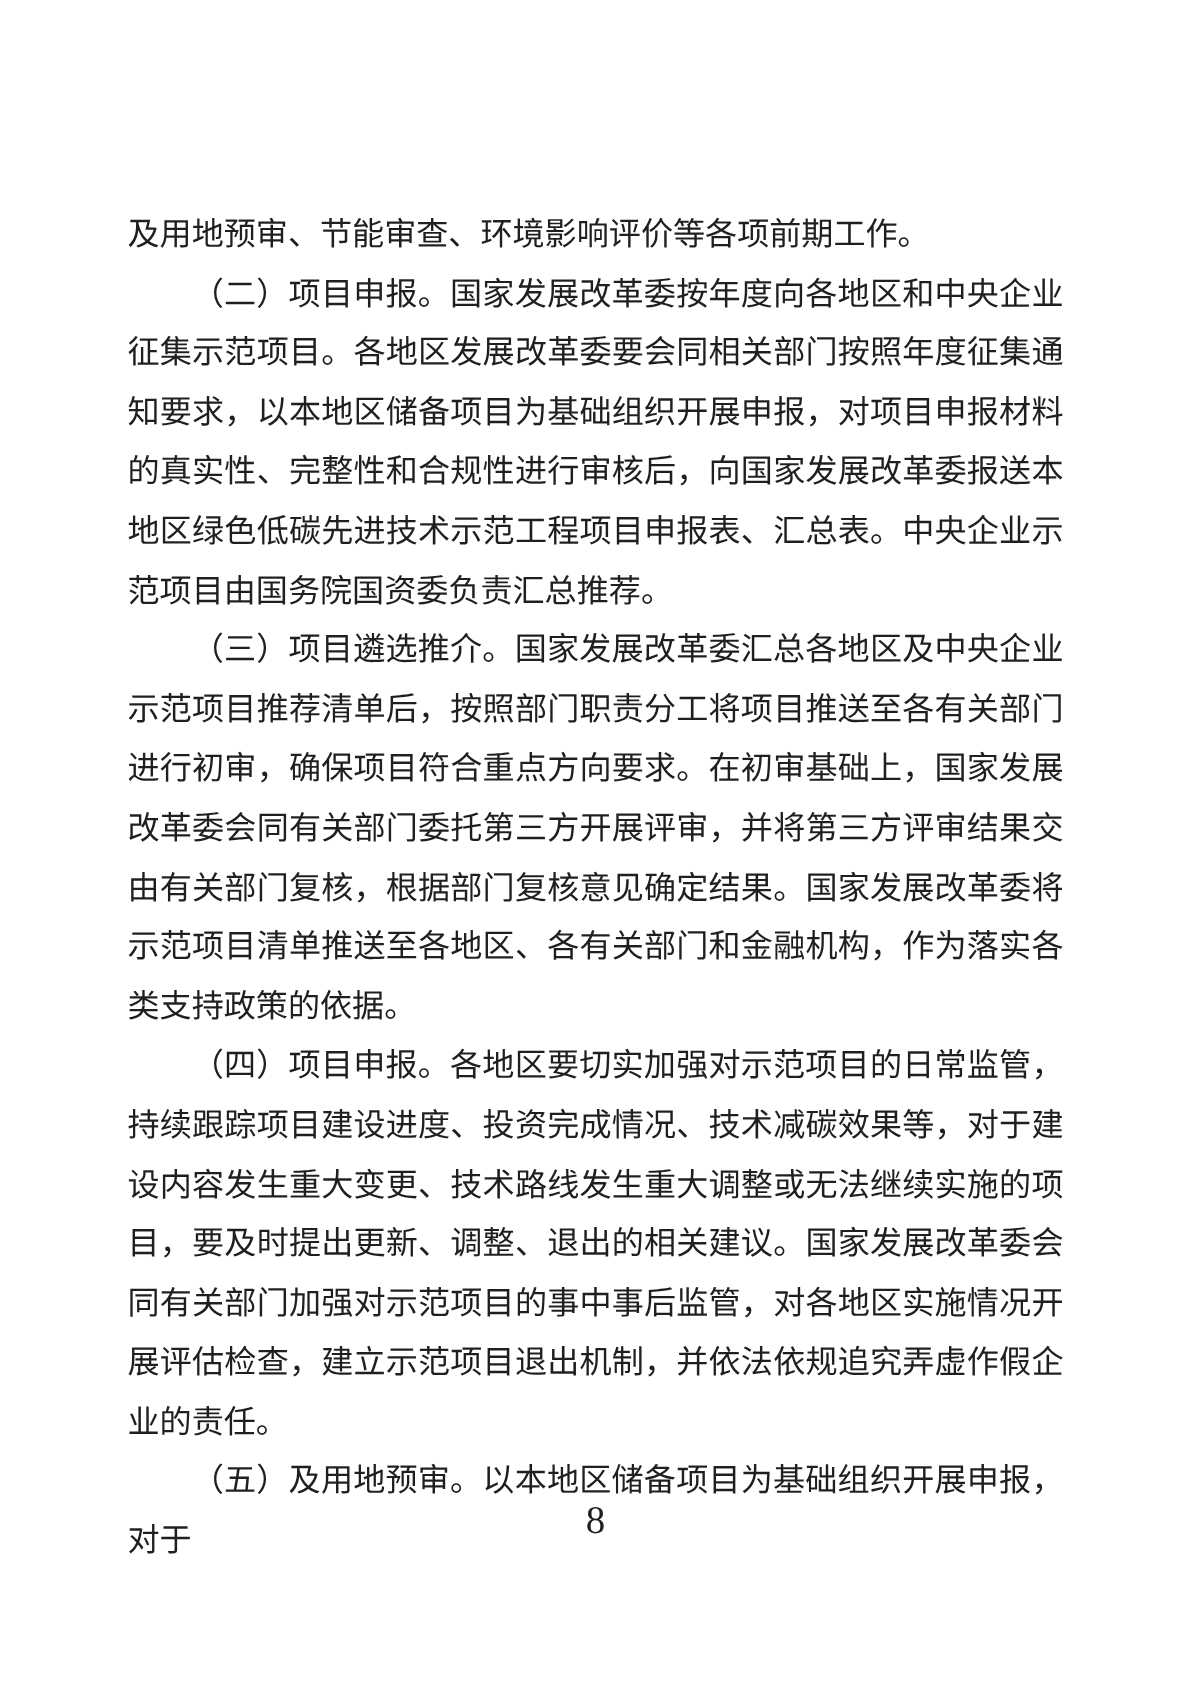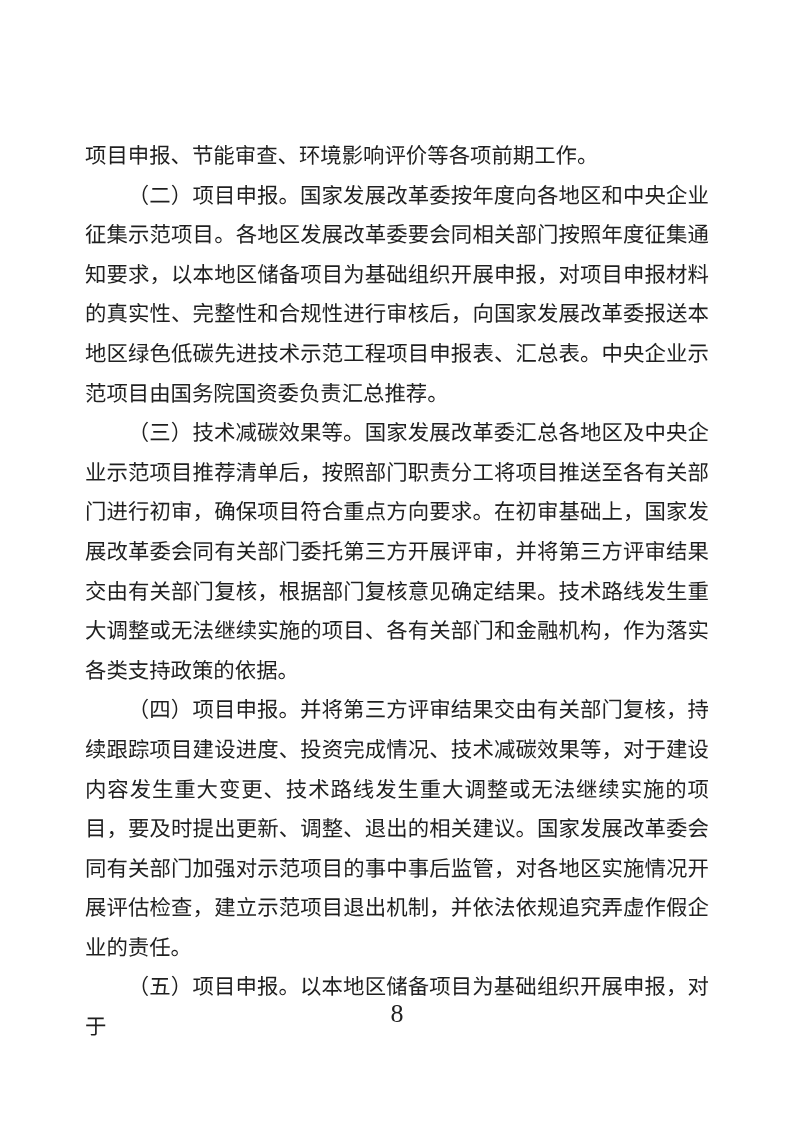--- a/index.html
+++ b/index.html
@@ -47,24 +47,24 @@
     font-size: 26px;
     line-height: 28px;
     color: #1f1f1f;
   }
 </style>
 </head>
 <body>
 
 <div class="page">
   <div class="body-text" id="paragraph-container">
-  <p><span class="para-text">项目申报、节能审查、环境影响评价等各项前期工作。</span></p>
+  <p><span class="para-text">及用地预审、节能审查、环境影响评价等各项前期工作。</span></p>
 
   <p class="indent"><b class="para-lead">（二）项目申报。</b><span class="para-text">国家发展改革委按年度向各地区和中央企业征集示范项目。各地区发展改革委要会同相关部门按照年度征集通知要求，以本地区储备项目为基础组织开展申报，对项目申报材料的真实性、完整性和合规性进行审核后，向国家发展改革委报送本地区绿色低碳先进技术示范工程项目申报表、汇总表。中央企业示范项目由国务院国资委负责汇总推荐。</span></p>
 
-  <p class="indent"><b class="para-lead">（三）技术减碳效果等。</b><span class="para-text">国家发展改革委汇总各地区及中央企业示范项目推荐清单后，按照部门职责分工将项目推送至各有关部门进行初审，确保项目符合重点方向要求。在初审基础上，国家发展改革委会同有关部门委托第三方开展评审，并将第三方评审结果交由有关部门复核，根据部门复核意见确定结果。技术路线发生重大调整或无法继续实施的项目、各有关部门和金融机构，作为落实各类支持政策的依据。</span></p>
+  <p class="indent"><b class="para-lead">（三）项目遴选推介。</b><span class="para-text">国家发展改革委汇总各地区及中央企业示范项目推荐清单后，按照部门职责分工将项目推送至各有关部门进行初审，确保项目符合重点方向要求。在初审基础上，国家发展改革委会同有关部门委托第三方开展评审，并将第三方评审结果交由有关部门复核，根据部门复核意见确定结果。国家发展改革委将示范项目清单推送至各地区、各有关部门和金融机构，作为落实各类支持政策的依据。</span></p>
 
-  <p class="indent"><b class="para-lead">（四）项目申报。</b><span class="para-text">并将第三方评审结果交由有关部门复核，持续跟踪项目建设进度、投资完成情况、技术减碳效果等，对于建设内容发生重大变更、技术路线发生重大调整或无法继续实施的项目，要及时提出更新、调整、退出的相关建议。国家发展改革委会同有关部门加强对示范项目的事中事后监管，对各地区实施情况开展评估检查，建立示范项目退出机制，并依法依规追究弄虚作假企业的责任。</span></p>
+  <p class="indent"><b class="para-lead">（四）项目申报。</b><span class="para-text">各地区要切实加强对示范项目的日常监管，持续跟踪项目建设进度、投资完成情况、技术减碳效果等，对于建设内容发生重大变更、技术路线发生重大调整或无法继续实施的项目，要及时提出更新、调整、退出的相关建议。国家发展改革委会同有关部门加强对示范项目的事中事后监管，对各地区实施情况开展评估检查，建立示范项目退出机制，并依法依规追究弄虚作假企业的责任。</span></p>
 
-  <p class="indent"><b class="para-lead">（五）项目申报。</b><span class="para-text">以本地区储备项目为基础组织开展申报，对于</span></p>
+  <p class="indent"><b class="para-lead">（五）及用地预审。</b><span class="para-text">以本地区储备项目为基础组织开展申报，对于</span></p>
 </div>
   <div class="page-num">8</div>
 </div>
 
 </body></html>

